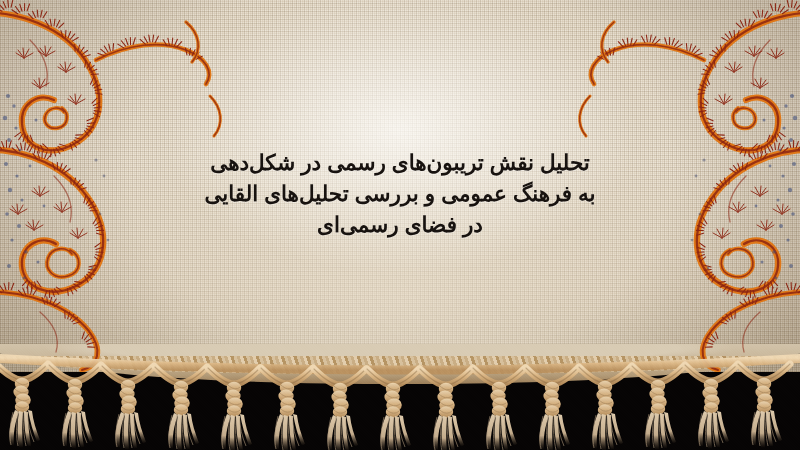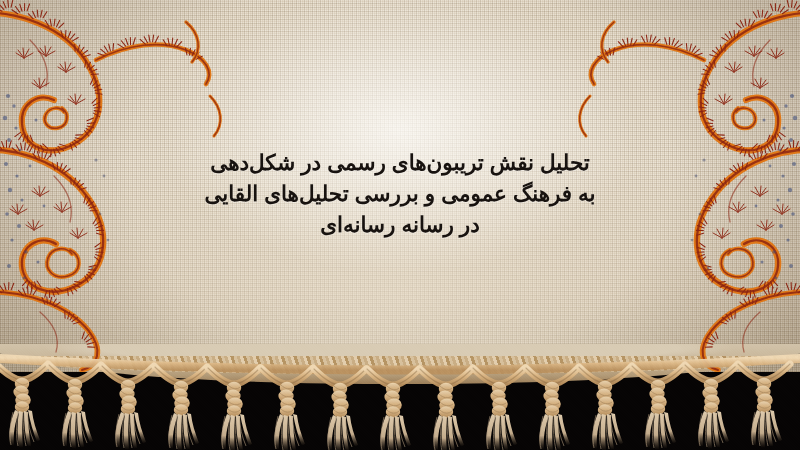--- a/index.html
+++ b/index.html
@@ -393,21 +393,21 @@
           <path d="M54,176 C68,190 74,206 70,222"></path>
           <path d="M40,312 C54,324 60,338 56,352"></path>
         </g>
       </g>
     </svg>
   </div>
 
   <div class="title-block">
     <div class="title-line">تحلیل نقش تریبون‌های رسمی در شکل‌دهی</div>
     <div class="title-line">به فرهنگ عمومی و بررسی تحلیل‌های القایی</div>
-    <div class="title-line">در رسانه رسانه‌ای</div>
+    <div class="title-line">در فضای رسمی‌ای</div>
   </div>
 
   <div class="fringe">
     <svg viewBox="0 0 800 98" xmlns="http://www.w3.org/2000/svg">
       <defs>
         <linearGradient id="cordG" x1="0" y1="0" x2="0" y2="1">
           <stop offset="0%" stop-color="#f0d9b4"></stop>
           <stop offset="45%" stop-color="#dcb786"></stop>
           <stop offset="100%" stop-color="#b9905e"></stop>
         </linearGradient>

